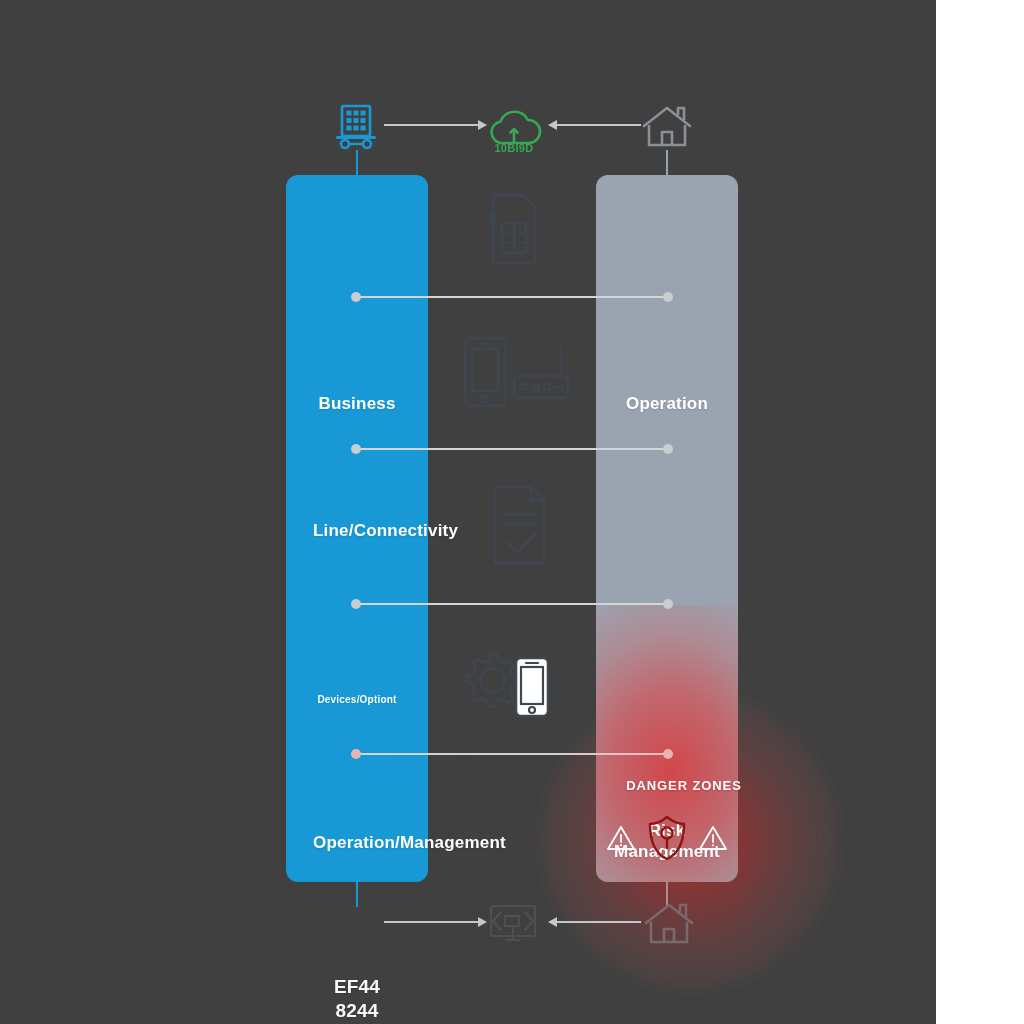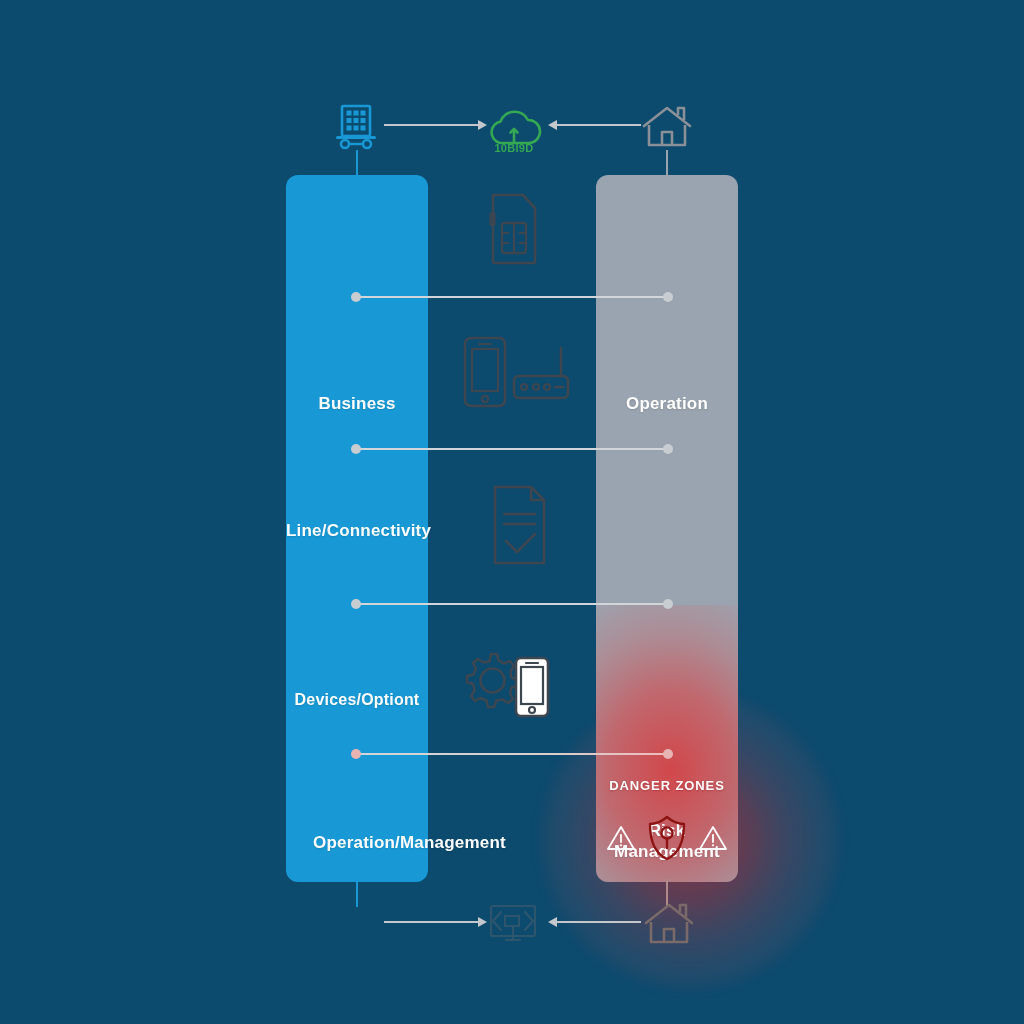--- a/index.html
+++ b/index.html
@@ -5,23 +5,23 @@
   html, body {
     margin: 0;
     padding: 0;
     background: #ffffff;
   }
   body {
     font-family: "Liberation Sans", sans-serif;
   }
   .canvas {
     position: relative;
-    width: 1024px;
+    width: 936px;
     height: 1024px;
-    background: #0c4a6e;
+    background: #404040;
     overflow: hidden;
   }
 
   
   .danger-glow {
     position: absolute;
     left: 540px;
     top: 690px;
     width: 300px;
     height: 300px;
@@ -77,22 +77,22 @@
     width: 100%;
     text-align: center;
     color: #ffffff;
     font-weight: bold;
     font-size: 17px;
     line-height: 21px;
     letter-spacing: 0.2px;
     text-shadow: 0 1px 2px rgba(0,0,0,0.13);
   }
   .lbl-business  { top: 218px; }
-  .lbl-line      { top: 345px; }
-  .lbl-devices   { top: 514px; font-size: 16px; }
+  .lbl-line      { top: 345px; padding-left: 27px; }
+  .lbl-devices   { top: 514px; font-size: 10px; }
   .lbl-operation { top: 657px; margin-left: 27px; }
   .lbl-garble    { top: 800px; font-size: 19px; line-height: 24px; opacity: .97; }
 
   .lbl-personal  { top: 218px; }
   .lbl-risk      { top: 645px; }
 
   
   .stem {
     position: absolute;
     width: 2px;
@@ -186,20 +186,21 @@
     position: absolute;
     left: 596px;
     top: 778px;
     width: 142px;
     text-align: center;
     color: #ffffff;
     font-size: 13px;
     font-weight: bold;
     letter-spacing: .9px;
     text-shadow: 0 1px 2px rgba(120,0,0,0.3);
+    padding-left: 17px;
   }
   .danger-icons {
     position: absolute;
     left: 596px;
     top: 812px;
     width: 142px;
     height: 52px;
     display: flex;
     align-items: center;
     justify-content: center;
@@ -260,20 +261,24 @@
       <path d="M22 41 L22 28 L32 28 L32 41" fill="none" stroke="#8A9097" stroke-width="2.6" stroke-linejoin="round"></path>
       <path d="M38 11 L38 4 L44 4 L44 16" fill="none" stroke="#8A9097" stroke-width="2.6" stroke-linejoin="round"></path>
     </svg>
   </div>
 
   <div class="column col-business">
     <div class="col-label lbl-business">Business</div>
     <div class="col-label lbl-line">Line/Connectivity</div>
     <div class="col-label lbl-devices">Devices/Optiont</div>
     <div class="col-label lbl-operation">Operation/Management</div>
+    <div class="col-label lbl-garble">
+      <div>EF44</div>
+      <div>8244</div>
+    </div>
   </div>
 
   <div class="column col-personal">
     <div class="red-overlay"></div>
     <div class="col-label lbl-personal">Operation</div>
     <div class="col-label lbl-risk">Risk Management</div>
   </div>
 
   <div class="danger-title">DANGER ZONES</div>
   <div class="danger-icons">

